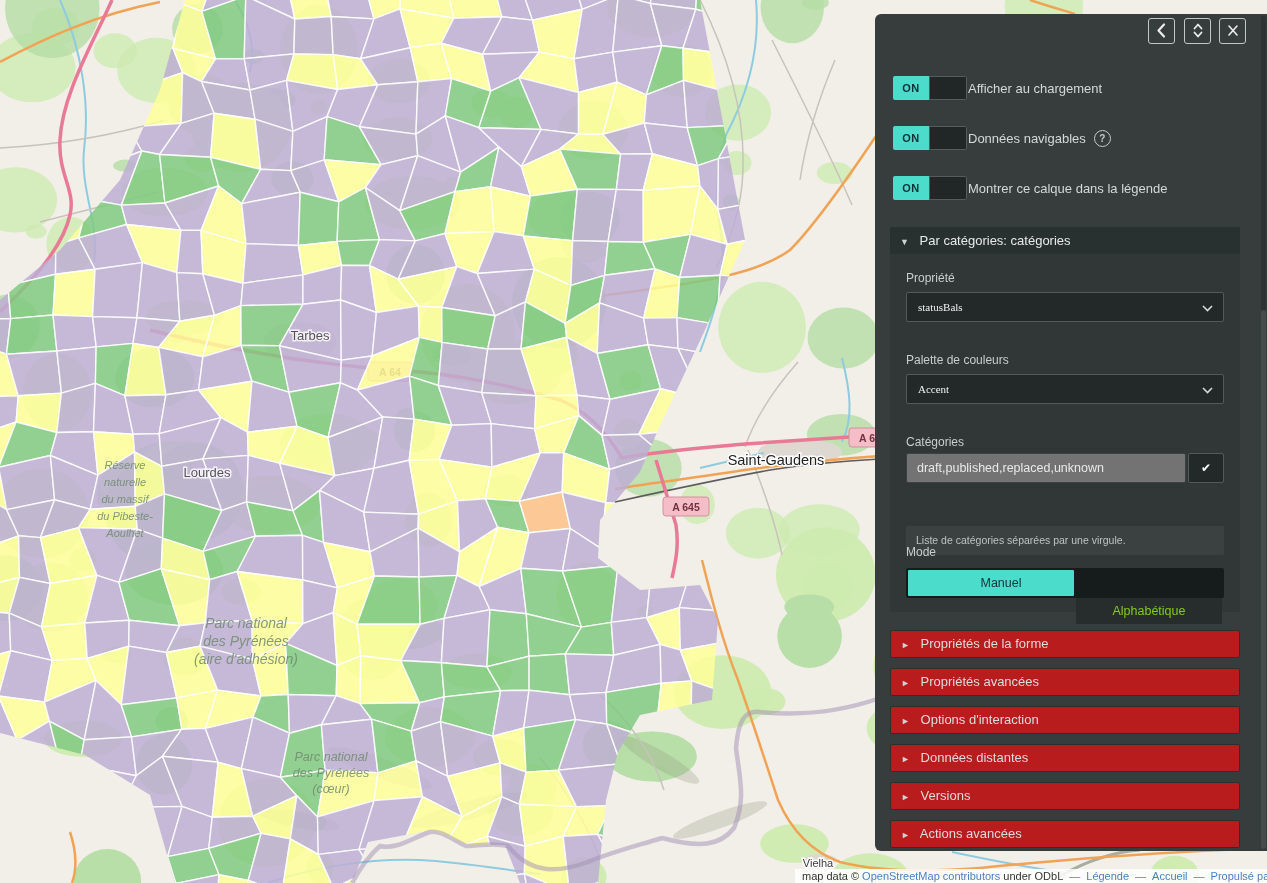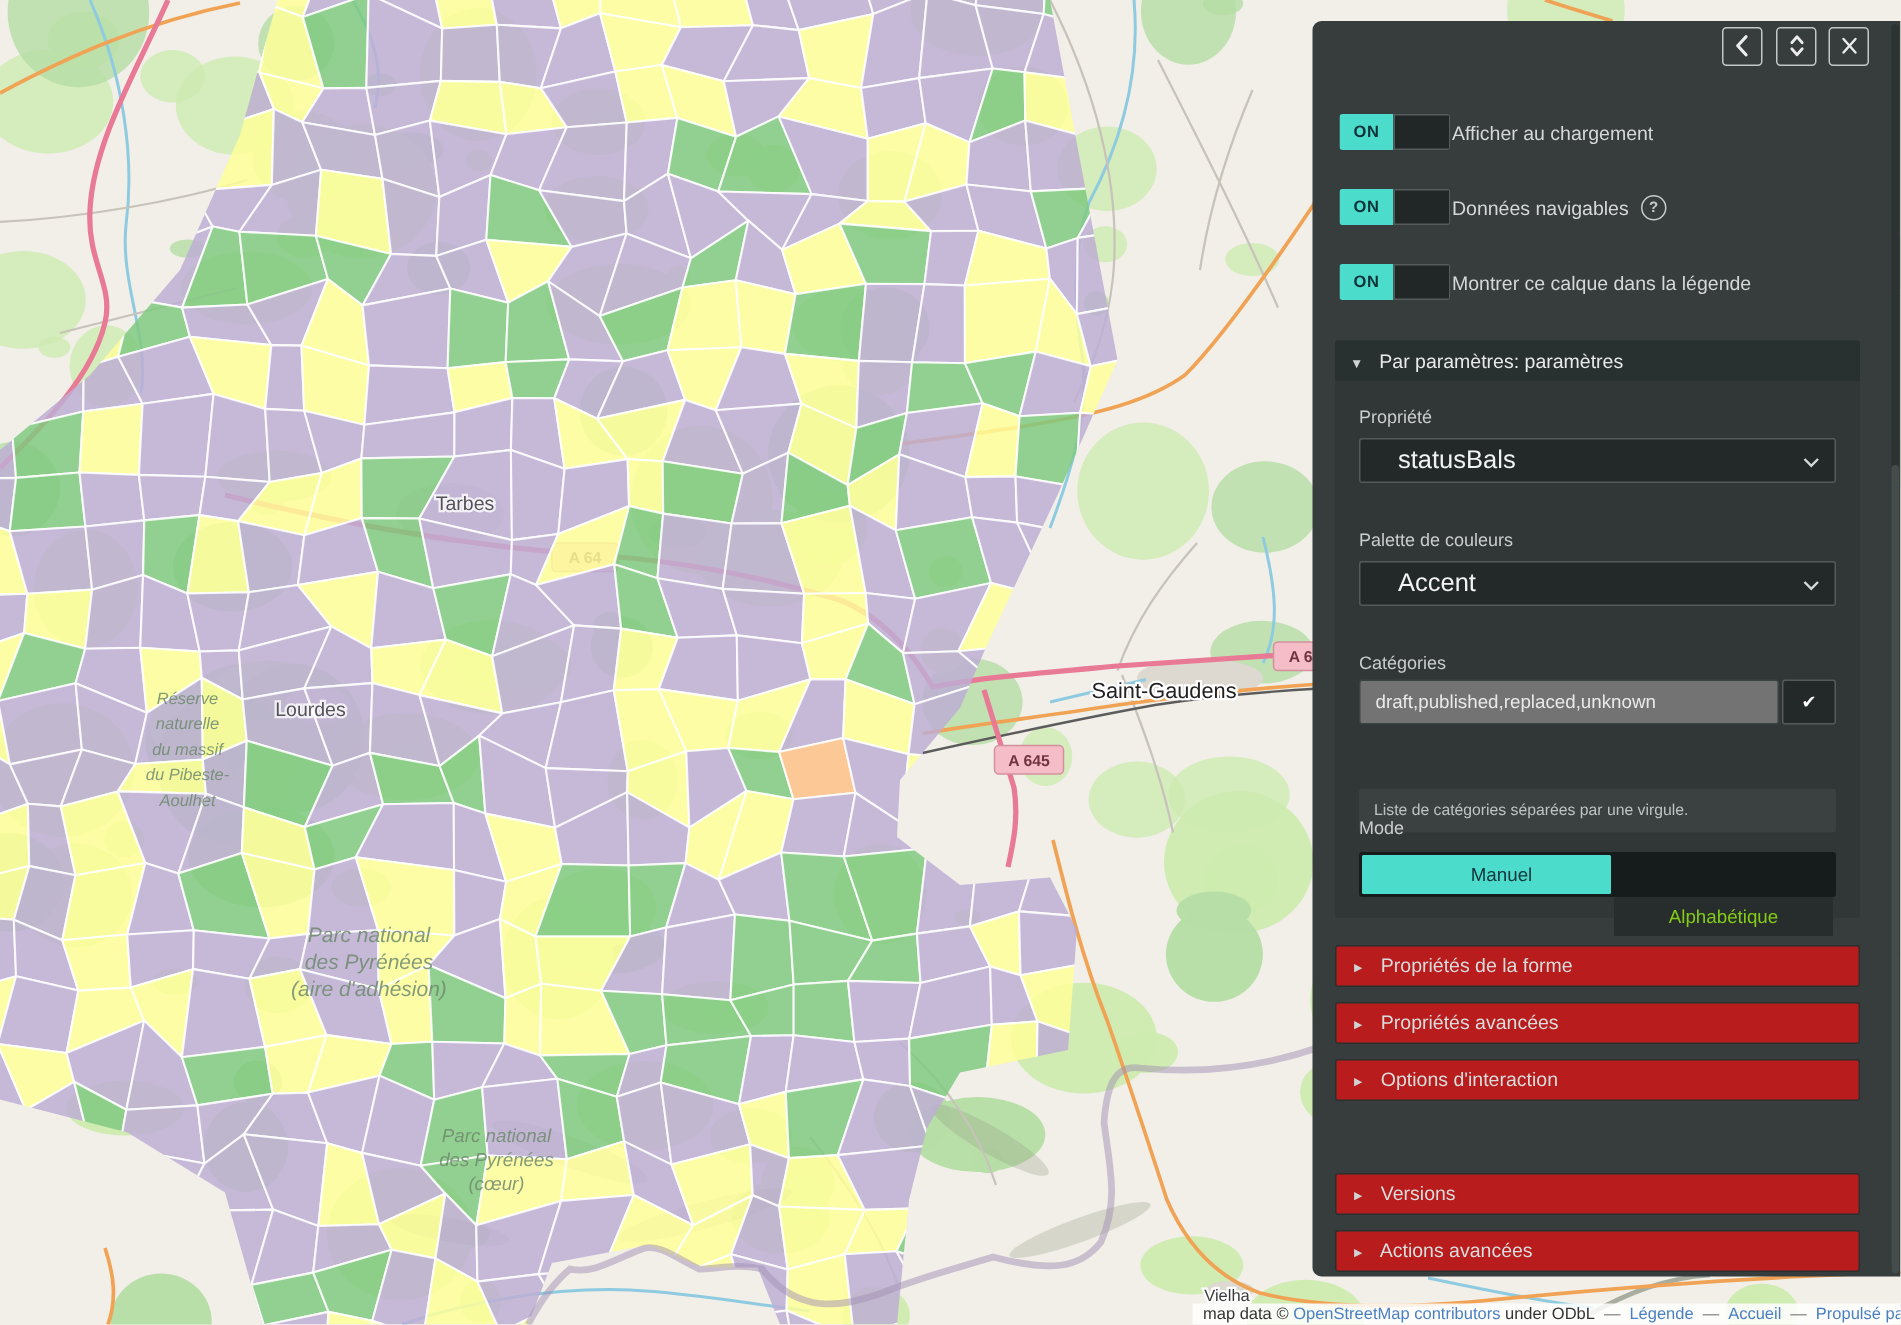--- a/index.html
+++ b/index.html
@@ -30,22 +30,22 @@
   .sw-off{width:38px;height:24px;background:#212727;border:1px solid #565c5c;box-sizing:border-box;}
   .toggle-label{margin-left:1px;font-size:13px;color:#d5d8d8;display:flex;align-items:center;}
   .help-circle{display:inline-block;width:15px;height:15px;margin-left:8px;border:1.5px solid #c6cbcb;
     border-radius:50%;color:#c6cbcb;font-size:10px;font-weight:bold;line-height:15px;text-align:center;box-sizing:content-box;}
   .section{position:absolute;left:15px;top:213px;width:350px;height:385px;background:#313737;border-radius:2px;}
   .sec-header{height:27px;line-height:27px;background:#293030;border-radius:2px 2px 0 0;
     padding-left:10px;font-size:13px;color:#e8eaea;cursor:pointer;}
   .marker{font-size:9px;color:#cfd3d3;margin-right:7px;}
   .f-label{position:absolute;left:16px;font-size:12px;color:#c9cdcd;}
   .f-select{position:absolute;left:16px;width:318px;height:30px;box-sizing:border-box;background:#232929;
-    border:1px solid #545a5a;border-radius:2px;color:#f2f2f2;font-size:17px;line-height:28px;
-    padding-left:25px;cursor:pointer;}
+    border:1px solid #545a5a;border-radius:2px;color:#f2f2f2;font-size:11px;line-height:28px;
+    padding-left:11px;cursor:pointer;font-family:Liberation Serif, serif;}
   .f-select svg{position:absolute;right:10px;top:12px;}
   .f-input{position:absolute;left:16px;width:280px;height:30px;box-sizing:border-box;background:#737373;
     border:1px solid #3c4242;border-radius:2px;color:#e9e9e9;font-size:12.5px;padding:0 10px;
     font-family:"Liberation Sans",sans-serif;}
   .f-check{position:absolute;left:298px;width:36px;height:30px;box-sizing:border-box;background:#232929;
     border:1px solid #545a5a;border-radius:2px;color:#fff;font-size:12px;line-height:28px;
     text-align:center;cursor:pointer;padding:0;}
   .f-help{position:absolute;left:16px;width:318px;height:29px;box-sizing:border-box;background:#3b4141;
     border-radius:2px;color:#bdc2c2;font-size:10.5px;line-height:29px;padding-left:10px;margin-top:28px;}
   .segmented{position:absolute;left:16px;width:318px;height:30px;box-sizing:border-box;
@@ -899,21 +899,21 @@
         <span class="sw-off"></span>
     </div>
     <div class="toggle-label">
         <span>Montrer ce calque dans la légende</span>
       </div>
   </div>
 
   <div class="section">
     <div class="sec-header">
       <span class="marker">▼</span>
-      <span>Par paramètres: paramètres</span>
+      <span>Par catégories: catégories</span>
     </div>
 
     <div class="f-label" style="top:44px">Propriété</div>
     <div class="f-select" style="top:65px">
       <span>statusBals</span>
       <svg width="11" height="7" viewBox="0 0 11 7">
         <polyline points="1,1 5.5,5.5 10,1" fill="none" stroke="#d5d9d9" stroke-width="1.6"></polyline>
       </svg>
     </div>
 
@@ -942,20 +942,24 @@
     <span>Propriétés de la forme</span>
   </div>
   <div class="accordion" style="top:654px">
     <span class="marker">►</span>
     <span>Propriétés avancées</span>
   </div>
   <div class="accordion" style="top:692px">
     <span class="marker">►</span>
     <span>Options d'interaction</span>
   </div>
+  <div class="accordion" style="top:730px">
+    <span class="marker">►</span>
+    <span>Données distantes</span>
+  </div>
   <div class="accordion" style="top:806px">
     <span class="marker">►</span>
     <span>Actions avancées</span>
   </div>
   <div class="accordion" style="top:768px">
     <span class="marker">►</span>
     <span>Versions</span>
   </div>
 
   <div class="sb-track"></div>

